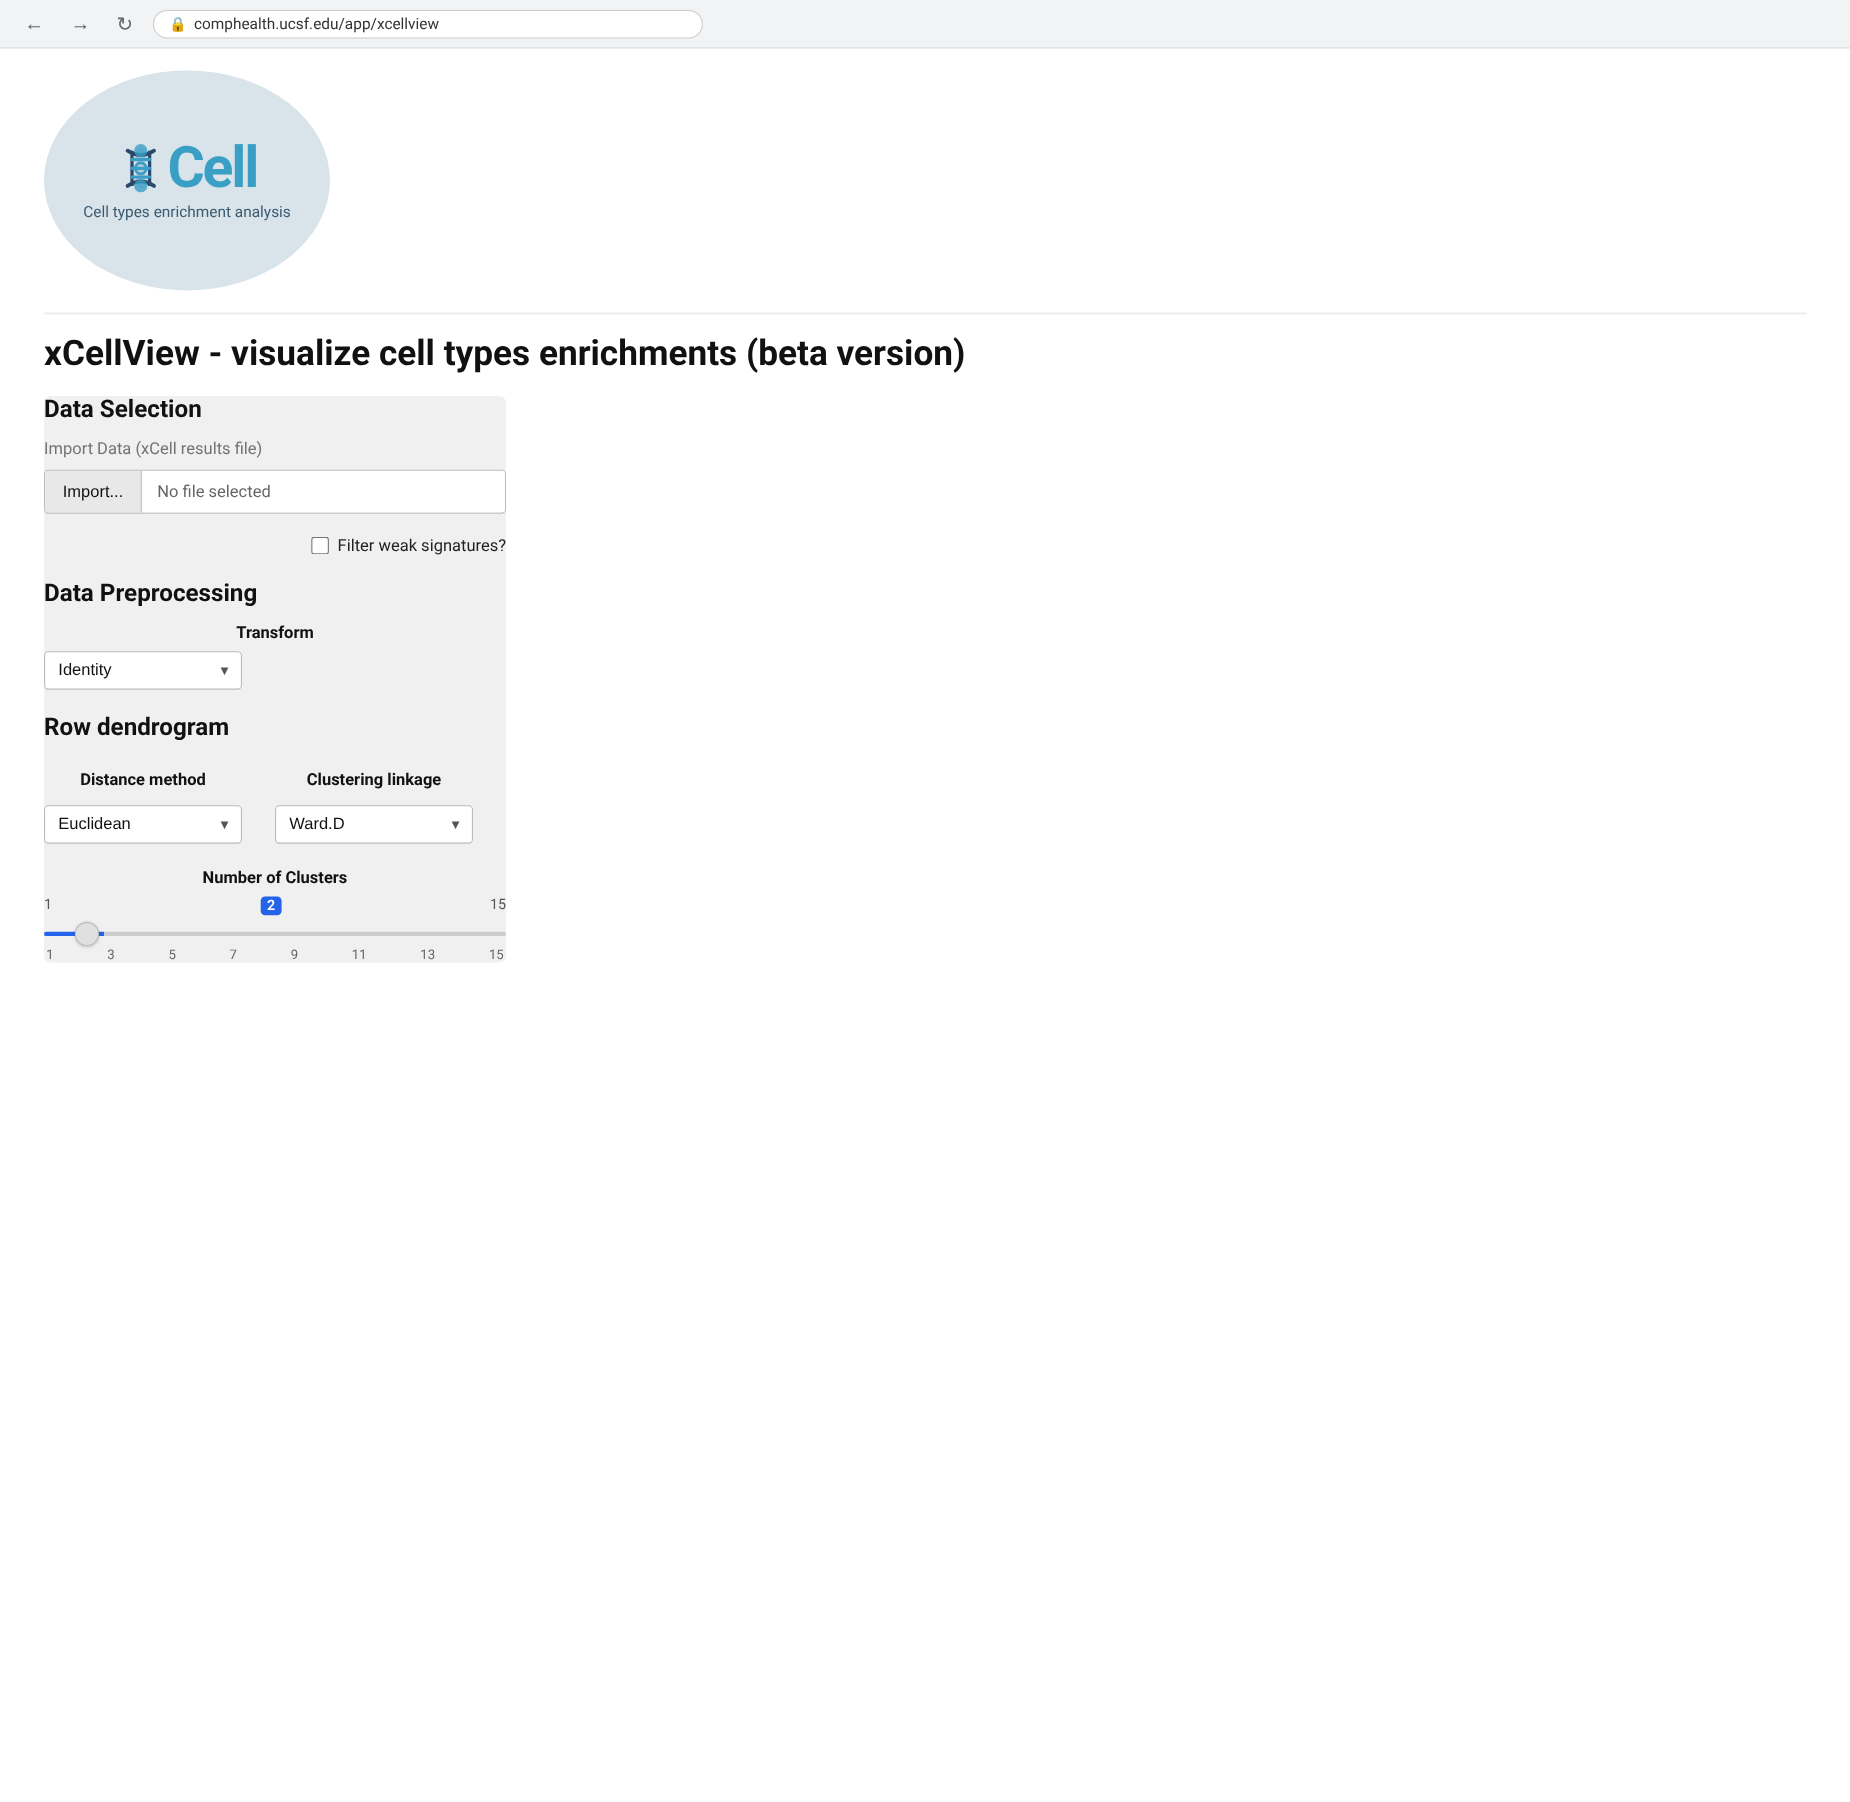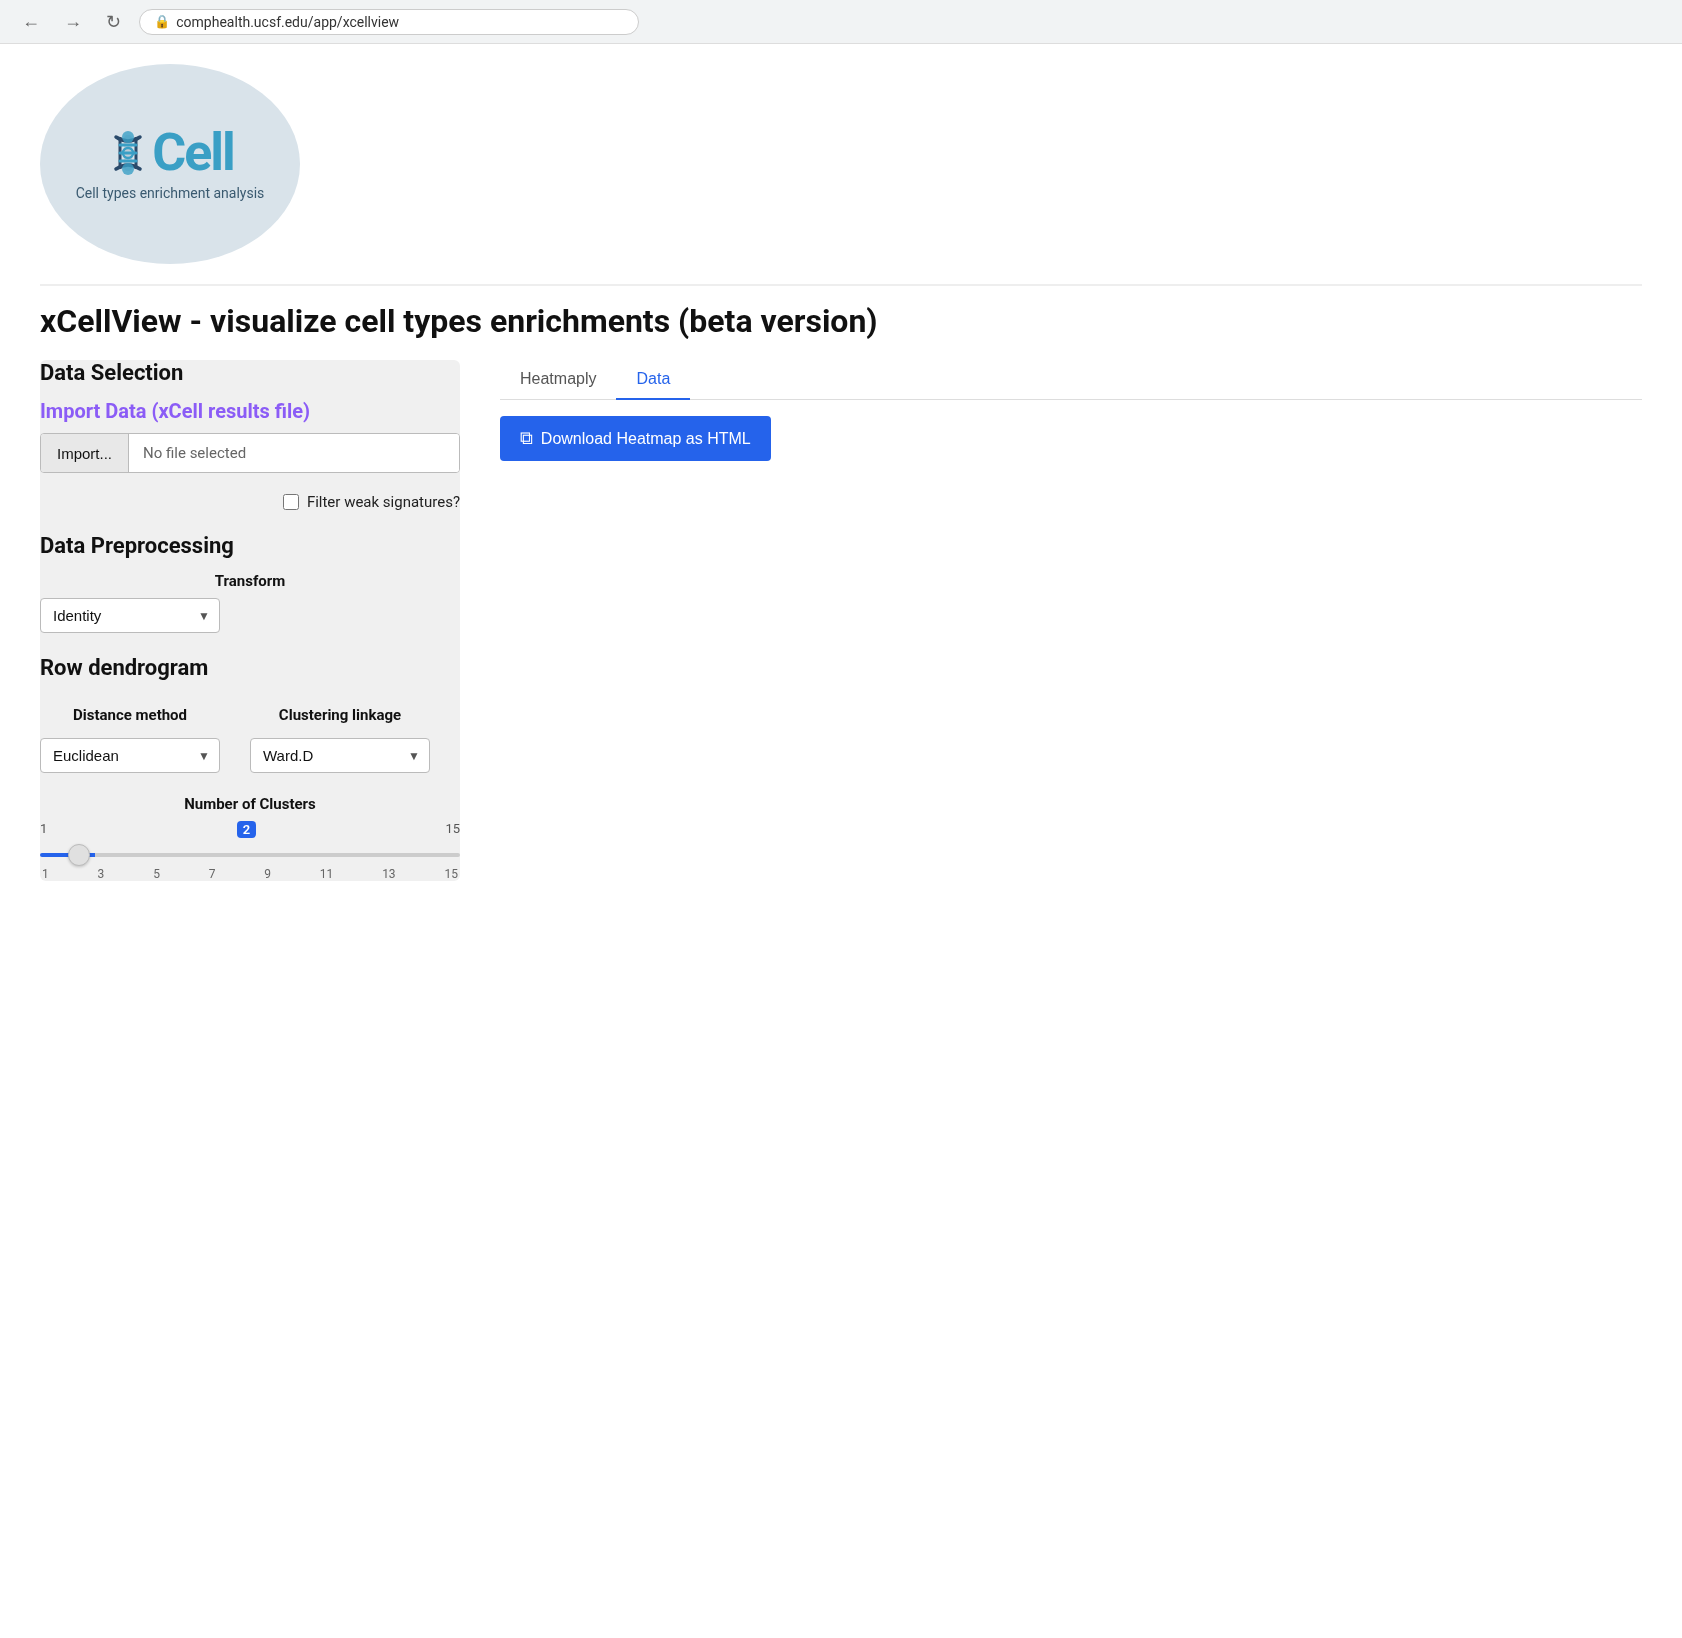--- a/index.html
+++ b/index.html
@@ -111,23 +111,23 @@
     }
 
     .section-title {
       font-size: 22px;
       font-weight: 700;
       color: #111;
       margin-bottom: 14px;
     }
 
     .subsection-label {
-      font-size: 20px;
-      font-weight: 700;
-      color: #8b5cf6;
+      font-size: 15px;
+      font-weight: 400;
+      color: #737373;
       margin-bottom: 10px;
     }
 
     
     .file-input-row {
       display: flex;
       align-items: stretch;
       margin-bottom: 20px;
       border: 1px solid #bbb;
       border-radius: 4px;
@@ -452,28 +452,15 @@
           <span>7</span>
           <span>9</span>
           <span>11</span>
           <span>13</span>
           <span>15</span>
         </div>
       </div>
 
     </div>
 
-    <div class="right-panel">
-
-      <div class="tabs-row">
-        <button class="tab">Heatmaply</button>
-        <button class="tab active">Data</button>
-      </div>
-
-      <button class="download-btn">
-        <span class="download-icon">⧉</span>
-        <span>Download Heatmap as HTML</span>
-      </button>
-
-    </div>
 
   </div>
 </div>
 
 </body></html>

